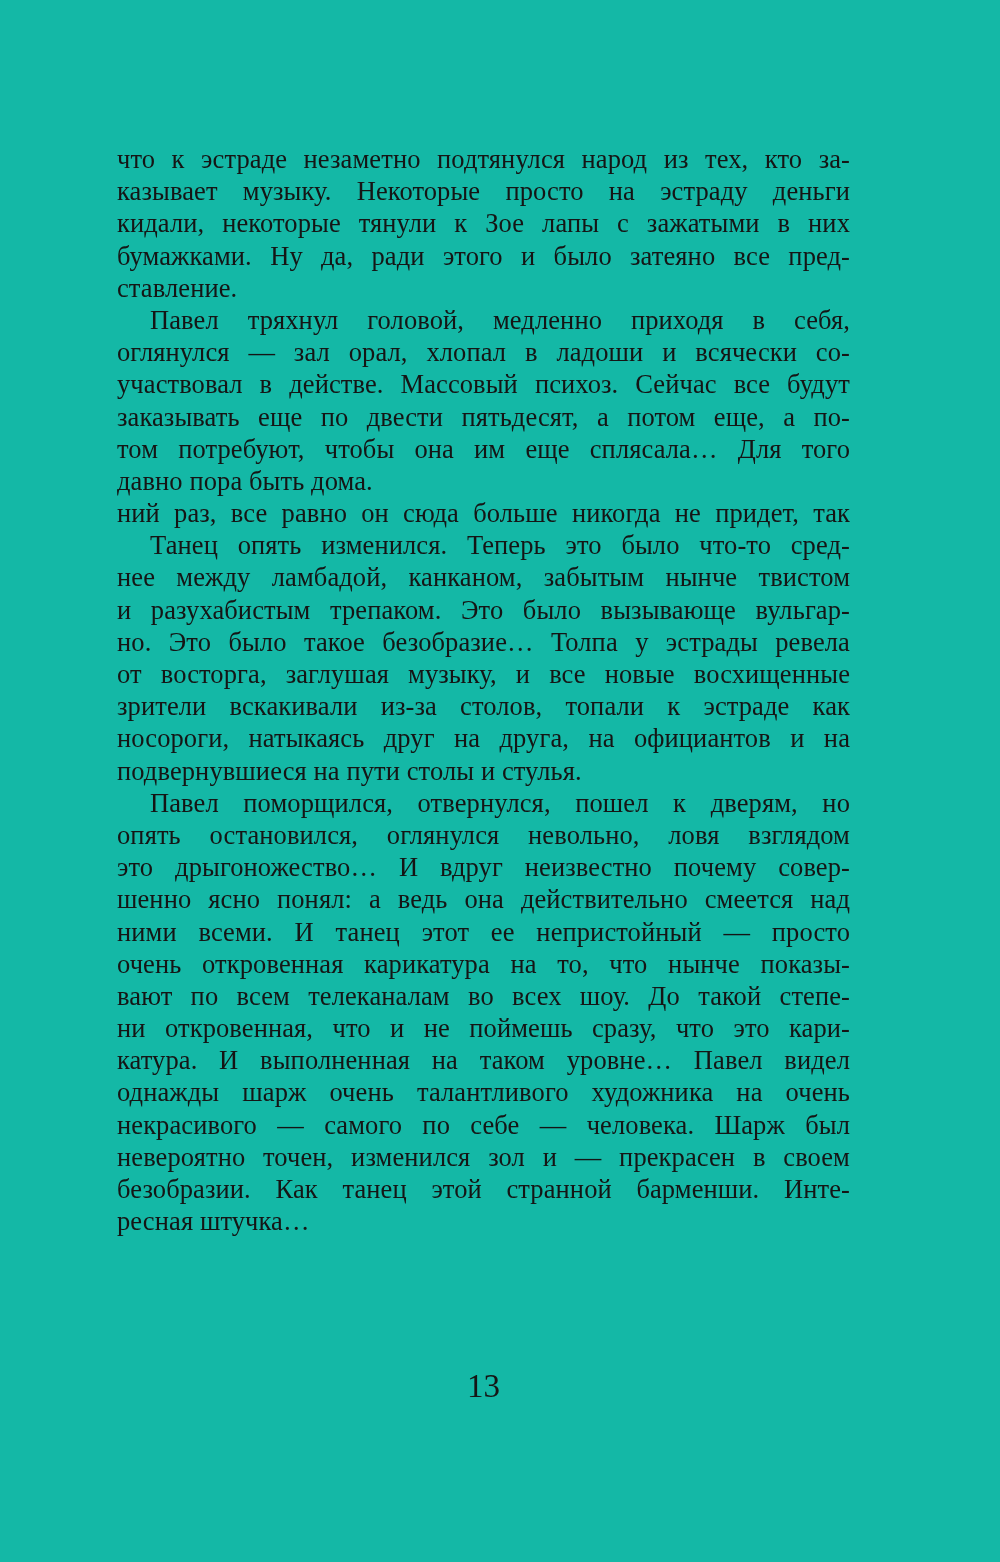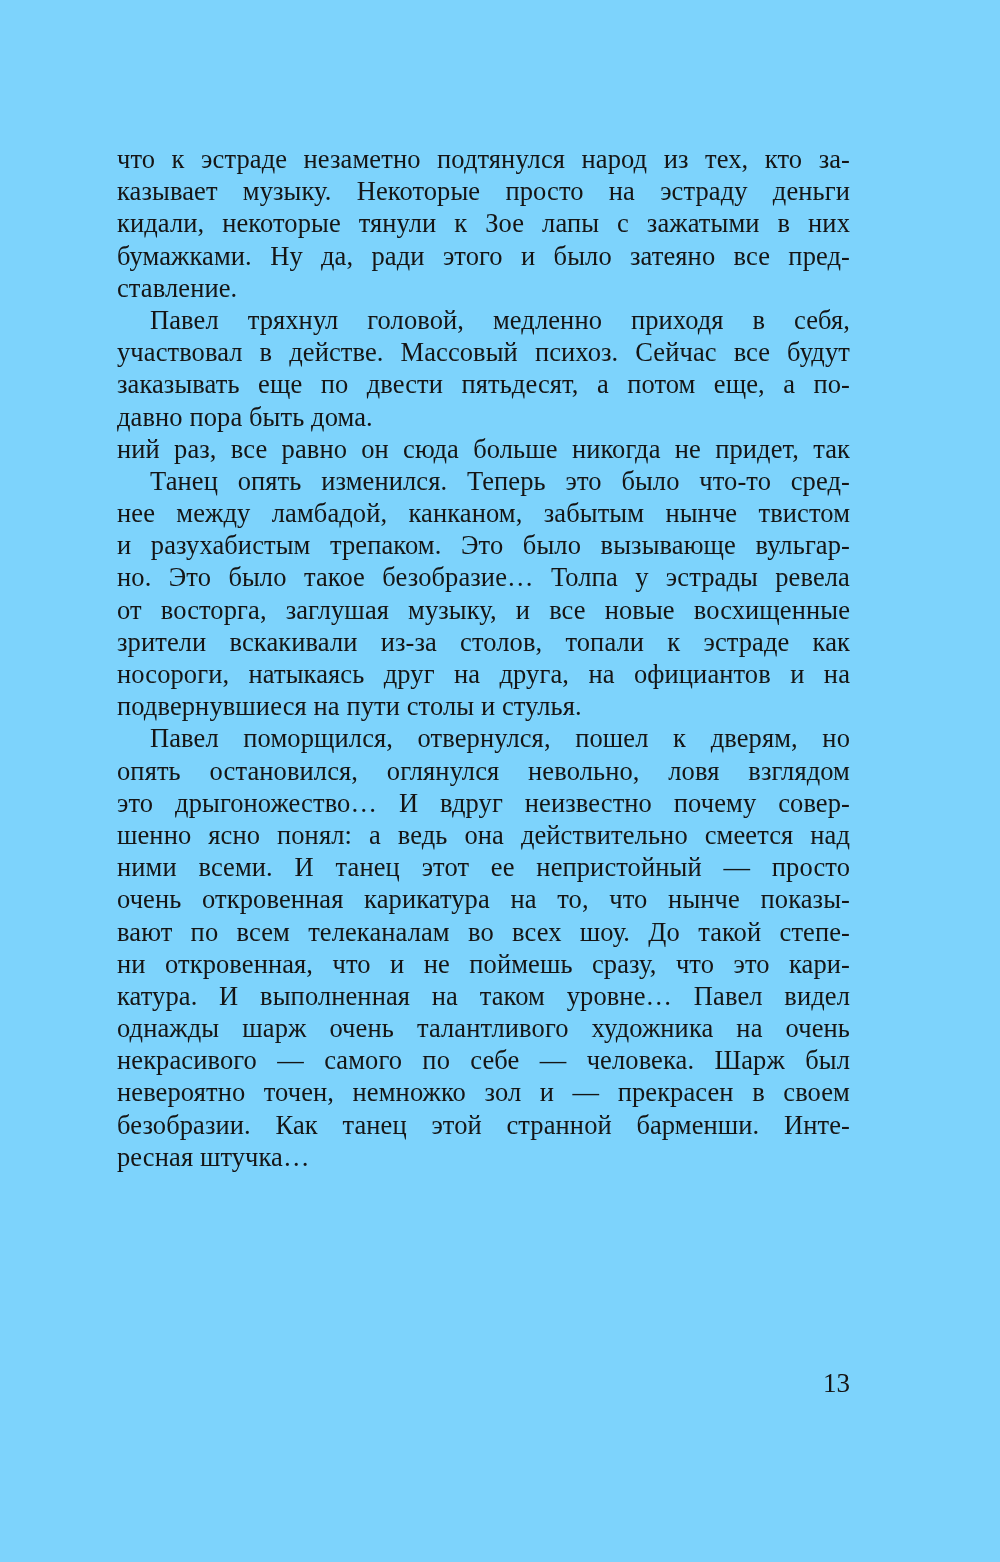--- a/index.html
+++ b/index.html
@@ -10,21 +10,21 @@
     width: 1000px;
     height: 1562px;
     background: #ffffff;
     position: relative;
     overflow: hidden;
     font-family: "Liberation Serif", "DejaVu Serif", serif;
   }
   .page {
     position: absolute;
     inset: 0;
-    background: #7dd3fc;
+    background: #14b8a6;
   }
   .text-block {
     position: absolute;
     left: 117px;
     top: 143px;
     width: 733px;
     font-size: 26.5px;
     line-height: 32.2px;
     color: #151515;
     letter-spacing: 0.1px;
@@ -45,41 +45,43 @@
     text-align-last: left;
   }
   .line.indent {
     text-indent: 33px;
   }
   .folio {
     position: absolute;
     left: 117px;
     top: 1368px;
     width: 733px;
-    text-align: right;
-    font-size: 27px;
+    text-align: center;
+    font-size: 33px;
     color: #151515;
   }
 </style>
 </head>
 <body>
 
 <div class="page">
   <div class="text-block" id="text-block">
       <div class="para">
         <div class="line">что к эстраде незаметно подтянулся народ из тех, кто за-</div>
         <div class="line">казывает музыку. Некоторые просто на эстраду деньги</div>
         <div class="line">кидали, некоторые тянули к Зое лапы с зажатыми в них</div>
         <div class="line">бумажками. Ну да, ради этого и было затеяно все пред-</div>
         <div class="line last">ставление.</div>
       </div>
       <div class="para">
         <div class="line indent">Павел тряхнул головой, медленно приходя в себя,</div>
+        <div class="line">оглянулся — зал орал, хлопал в ладоши и всячески со-</div>
         <div class="line">участвовал в действе. Массовый психоз. Сейчас все будут</div>
         <div class="line">заказывать еще по двести пятьдесят, а потом еще, а по-</div>
+        <div class="line">том потребуют, чтобы она им еще сплясала… Для того</div>
         <div class="line last">давно пора быть дома.</div>
       </div>
       <div class="para">
         <div class="line">ний раз, все равно он сюда больше никогда не придет, так</div>
       </div>
       <div class="para">
         <div class="line indent">Танец опять изменился. Теперь это было что-то сред-</div>
         <div class="line">нее между ламбадой, канканом, забытым нынче твистом</div>
         <div class="line">и разухабистым трепаком. Это было вызывающе вульгар-</div>
         <div class="line">но. Это было такое безобразие… Толпа у эстрады ревела</div>
@@ -93,19 +95,19 @@
         <div class="line">опять остановился, оглянулся невольно, ловя взглядом</div>
         <div class="line">это дрыгоножество… И вдруг неизвестно почему совер-</div>
         <div class="line">шенно ясно понял: а ведь она действительно смеется над</div>
         <div class="line">ними всеми. И танец этот ее непристойный — просто</div>
         <div class="line">очень откровенная карикатура на то, что нынче показы-</div>
         <div class="line">вают по всем телеканалам во всех шоу. До такой степе-</div>
         <div class="line">ни откровенная, что и не поймешь сразу, что это кари-</div>
         <div class="line">катура. И выполненная на таком уровне… Павел видел</div>
         <div class="line">однажды шарж очень талантливого художника на очень</div>
         <div class="line">некрасивого — самого по себе — человека. Шарж был</div>
-        <div class="line">невероятно точен, немножко зол и — прекрасен в своем</div>
+        <div class="line">невероятно точен, изменился зол и — прекрасен в своем</div>
         <div class="line">безобразии. Как танец этой странной барменши. Инте-</div>
         <div class="line last">ресная штучка…</div>
       </div>
     </div>
   <div class="folio">13</div>
 </div>
 
 </body></html>

